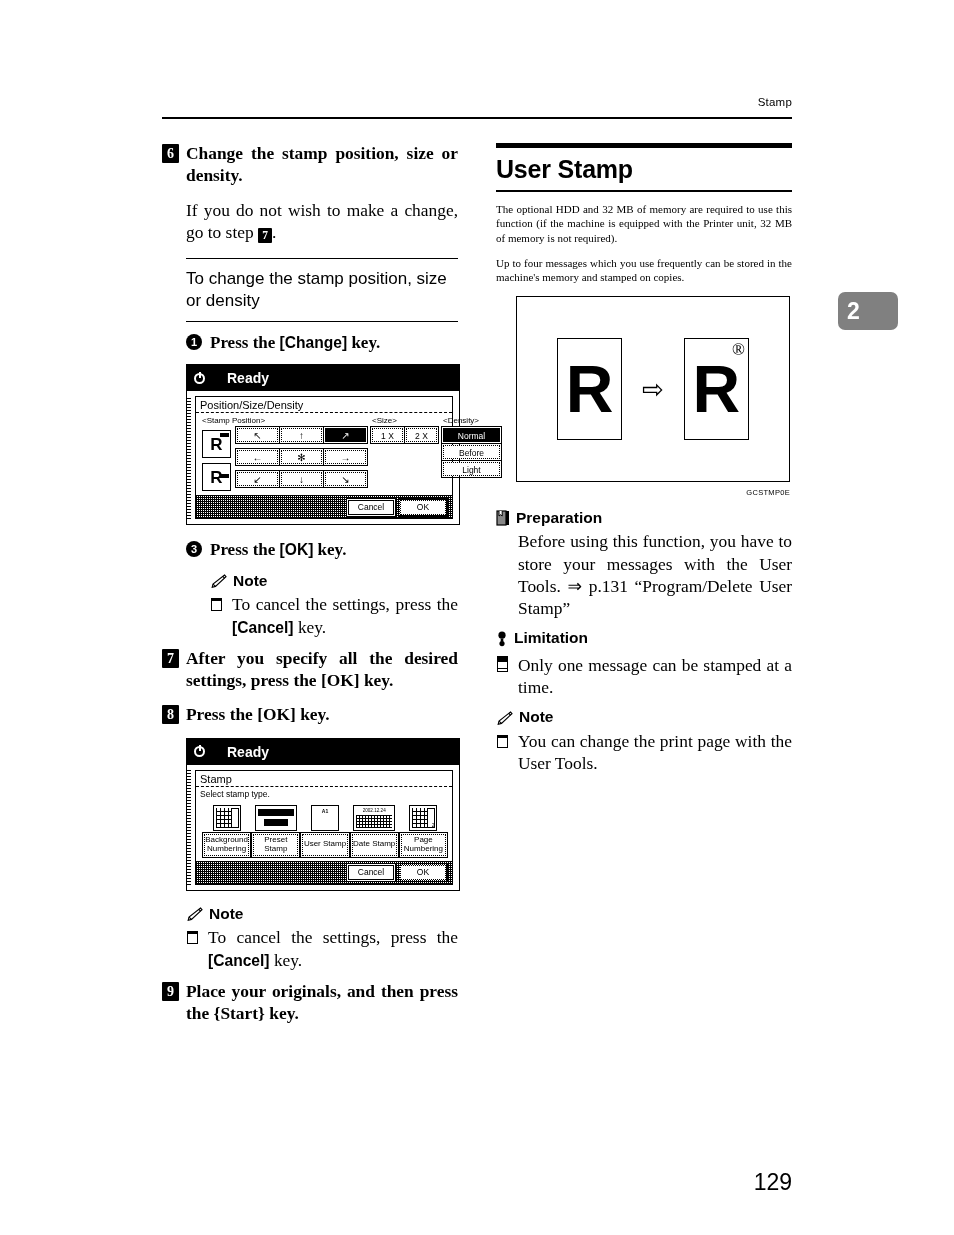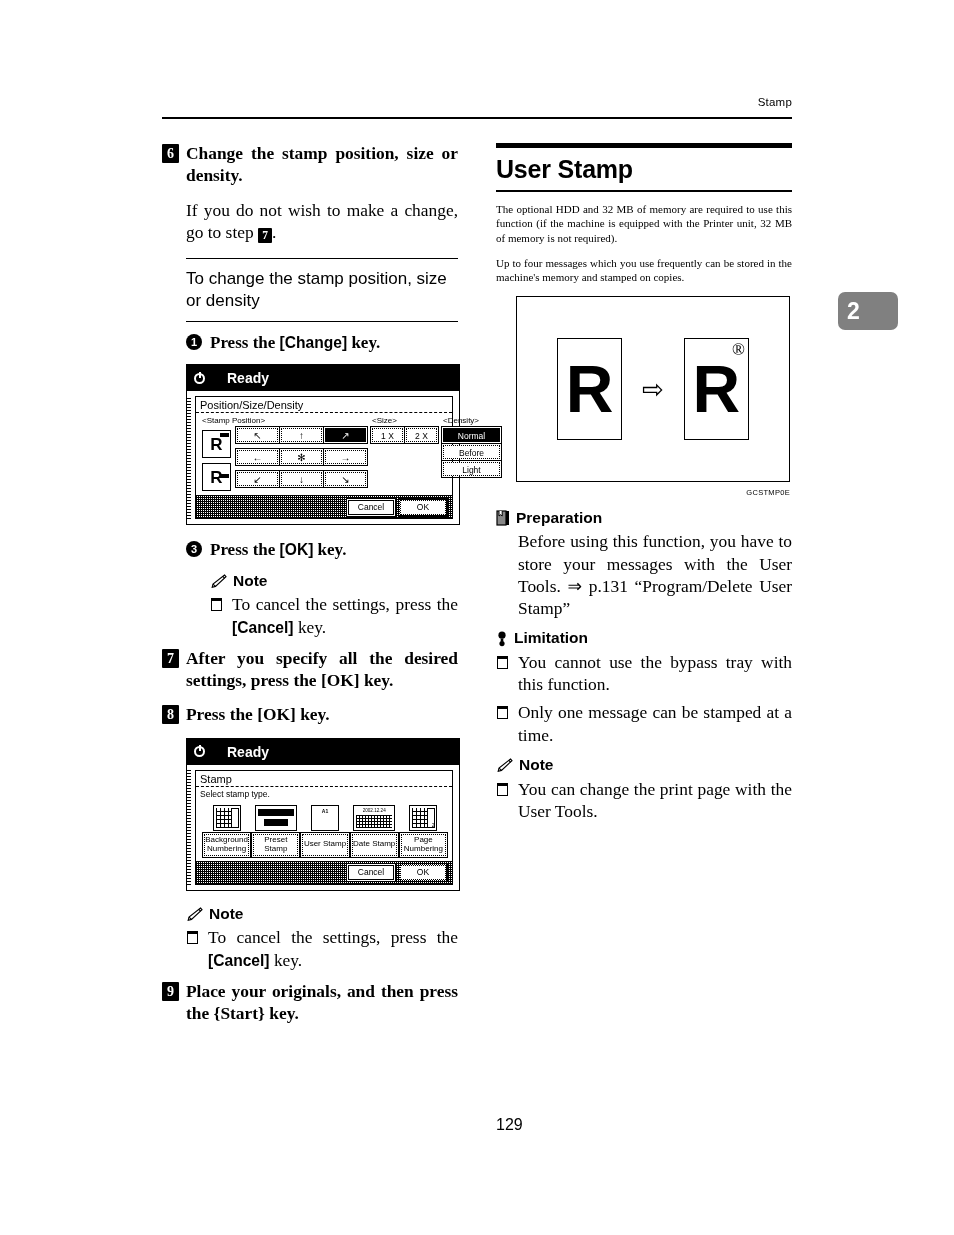--- a/index.html
+++ b/index.html
@@ -463,24 +463,25 @@
     font-family: "Liberation Sans", sans-serif;
     font-size: 7.5px;
     letter-spacing: .3px;
     color: #000;
   }
 
   
   .pageno {
     position: absolute;
     left: 496px;
-    top: 1116px;
+    top: 1169px;
     width: 296px;
-    font-family: "Liberation Sans", sans-serif;
-    font-size: 16px;
+    text-align: right;
+    font-family: "Liberation Sans", sans-serif;
+    font-size: 23px;
   }
 </style>
 </head>
 <body>
 
 <div class="page">
 
   <div class="runhead">Stamp</div>
   <div class="runhead-rule"></div>
 
@@ -736,21 +737,20 @@
           <svg viewBox="0 0 12 16" width="12" height="16">
               <circle cx="6" cy="4.2" r="3.6" fill="#000"></circle>
               <rect x="4.7" y="7.6" width="2.6" height="3.2" fill="#000"></rect>
               <circle cx="6" cy="12.6" r="2.6" fill="#000"></circle>
             </svg>
         </span>
         <span>Limitation</span>
       </div>
       <div class="bullet-item">
         <span class="sqbullet"></span>
-        <span>You cannot use the bypass tray with this function.</span>
       </div>
       <div class="bullet-item">
         <span class="sqbullet"></span>
         <span>Only one message can be stamped at a time.</span>
       </div>
     </div>
 
     <div class="notice">
       <div class="notice-head">
         <span class="ic-note">

